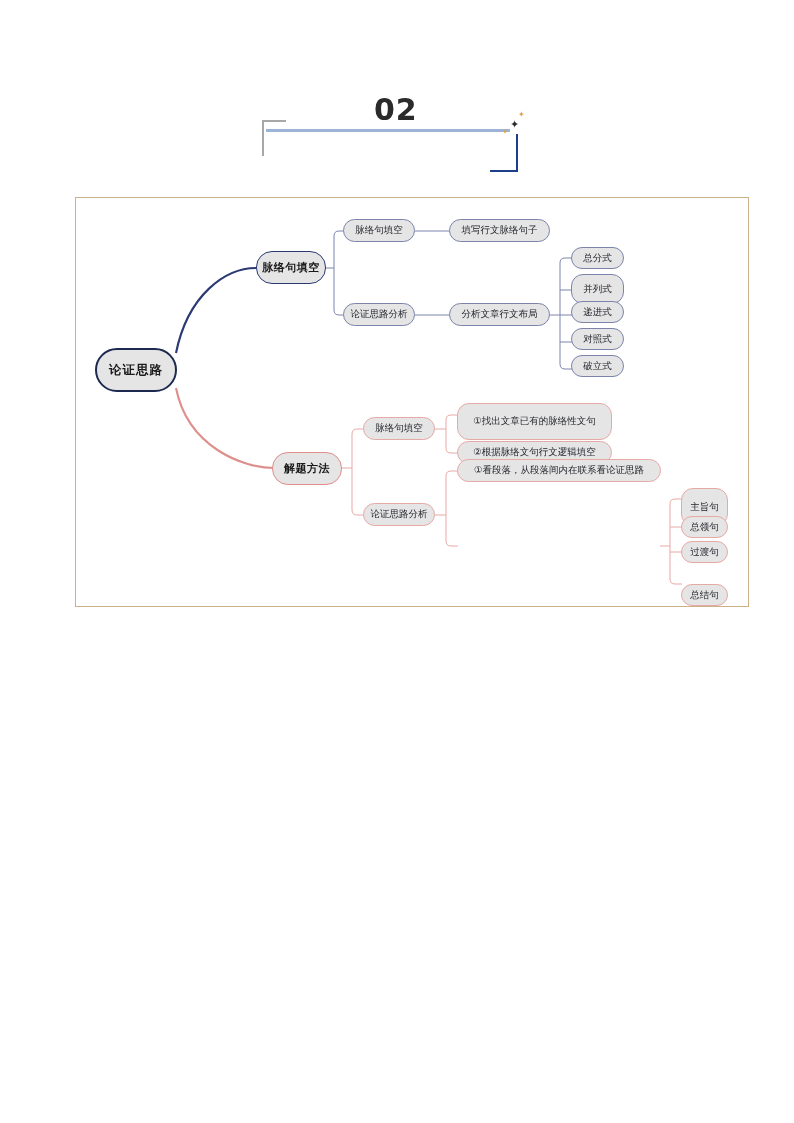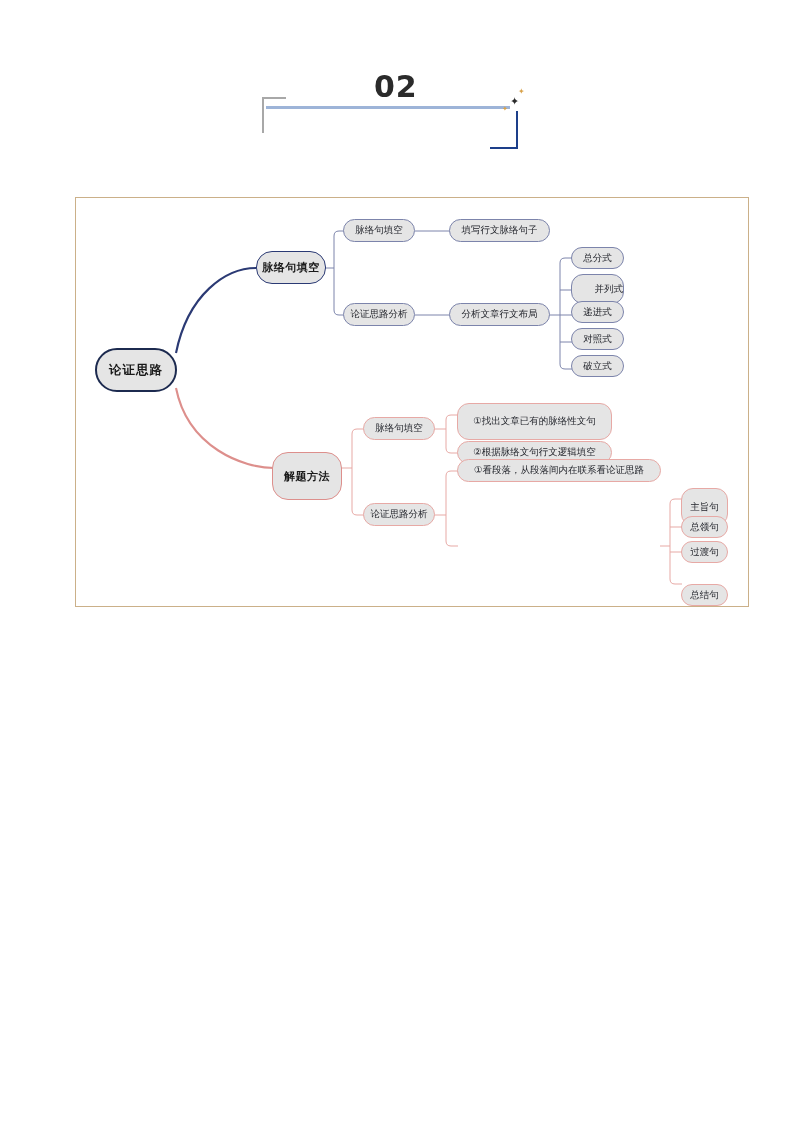--- a/index.html
+++ b/index.html
@@ -12,21 +12,21 @@
     height: 1123px;
     position: relative;
     font-family: "DejaVu Sans", "Liberation Sans", sans-serif;
     overflow: hidden;
   }
 
   
   #header-block {
     position: absolute;
     left: 262px;
-    top: 71px;
+    top: 94px;
     width: 270px;
     height: 80px;
     padding-left: 30px;
   }
   #section-number {
     position: absolute;
     left: 112px;
     top: 0px;
     font-family: "DejaVu Sans", "Liberation Sans", sans-serif;
     font-size: 30px;
@@ -215,21 +215,21 @@
   </div>
 
   <div class="node node-root" style="left:19px; top:150px; width:82px; height:44px;">
     <span>论证思路</span>
   </div>
 
   <div class="node node-l1-blue" style="left:180px; top:53px; width:70px; height:33px;">
     <span>脉络句填空</span>
   </div>
 
-  <div class="node node-l1-pink" style="left:196px; top:254px; width:70px; height:48px;">
+  <div class="node node-l1-pink" style="left:196px; top:254px; width:70px; height:33px;">
     <span>解题方法</span>
   </div>
 
   <div class="node node-blue" style="left:267px; top:21px; width:72px; height:23px;">
     <span>脉络句填空</span>
   </div>
 
   <div class="node node-blue" style="left:267px; top:105px; width:72px; height:23px;">
     <span>论证思路分析</span>
   </div>
@@ -238,21 +238,21 @@
     <span>填写行文脉络句子</span>
   </div>
 
   <div class="node node-blue" style="left:373px; top:105px; width:101px; height:23px;">
     <span>分析文章行文布局</span>
   </div>
 
   <div class="node node-blue" style="left:495px; top:49px; width:53px; height:22px;">
     <span>总分式</span>
   </div>
-  <div class="node node-blue" style="left:495px; top:76px; width:53px; height:30px;justify-content:flex-end;">
+  <div class="node node-blue" style="left:495px; top:76px; width:53px; height:30px;">
     <span>并列式</span>
   </div>
   <div class="node node-blue" style="left:495px; top:103px; width:53px; height:22px;">
     <span>递进式</span>
   </div>
   <div class="node node-blue" style="left:495px; top:130px; width:53px; height:22px;align-items:center;">
     <span>对照式</span>
   </div>
   <div class="node node-blue" style="left:495px; top:157px; width:53px; height:22px;">
     <span>破立式</span>

